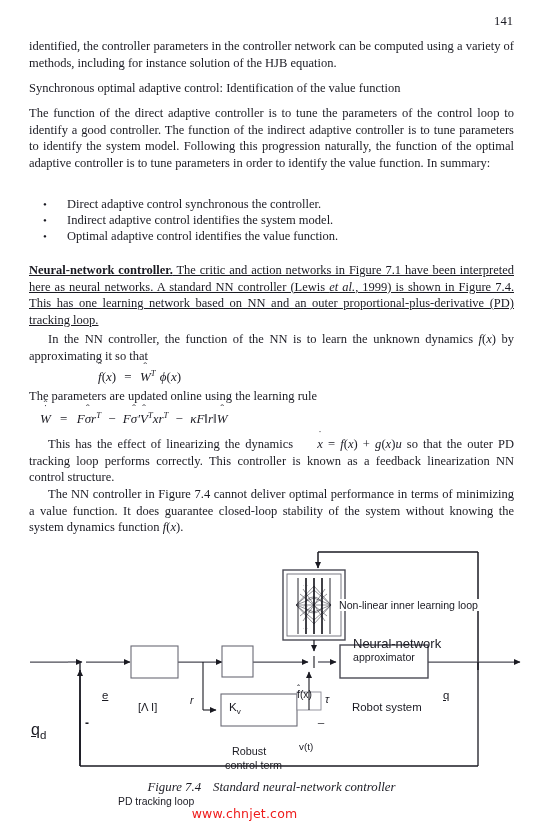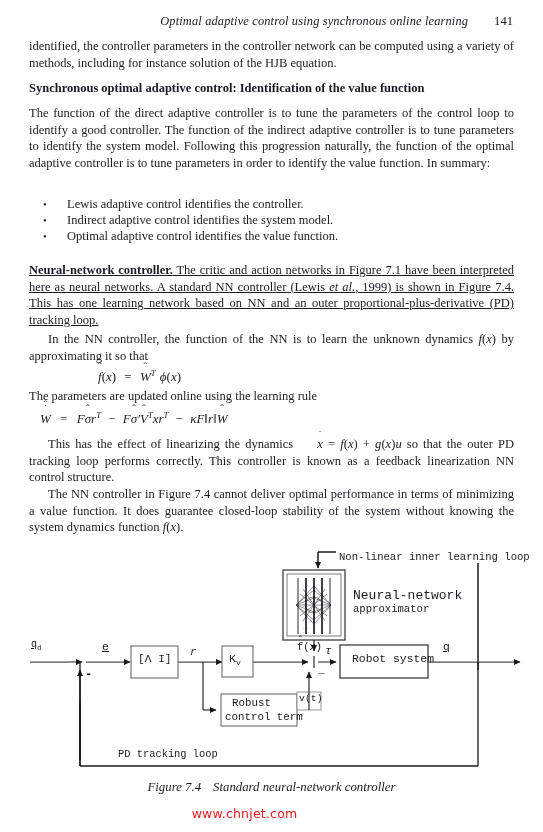--- a/index.html
+++ b/index.html
@@ -54,21 +54,21 @@
     text-align: justify;
     font-size: 12.5px;
     line-height: 16.55px;
     -webkit-hyphens: none;
     hyphens: none;
   }
   .indent { text-indent: 19px; }
 
   h3.subhead {
     margin: 0;
-    font-weight: bold;
+    font-weight: normal;
     font-size: 12.5px;
     line-height: 16.5px;
   }
 
   ul.bullets {
     margin: 0;
     padding: 0;
     list-style: none;
   }
   ul.bullets li {
@@ -129,23 +129,24 @@
 
   
   .figure {
     position: absolute;
     left: 0; top: 0;
     width: 543px; height: 832px;
     pointer-events: none;
   }
   .fig-label {
     position: absolute;
-    font-family: Liberation Mono, monospace;
+    font-family: Liberation Sans, sans-serif;
     color: #1a1a22;
     white-space: nowrap;
+    margin-top: 48px;
   }
 
   .caption {
     position: absolute;
     left: 29px;
     top: 780px;
     width: 485px;
     text-align: center;
     font-style: italic;
     font-size: 12.8px;
@@ -163,39 +164,38 @@
     font-size: 12.5px;
     letter-spacing: .2px;
   }
 </style>
 </head>
 <body>
 
 <div class="page">
 
   <div class="runhead">
-    <span class="runhead-title">Optimal adaptive control using synchronous online learning</span>
     <span class="runhead-page">141</span>
   </div>
 
   <div class="col" style="top:38px;">
     <p class="body">identified, the controller parameters in the controller network can be computed using a variety of methods, including for instance solution of the HJB equation.</p>
   </div>
 
   <div class="col" style="top:80px;">
     <h3 class="subhead">Synchronous optimal adaptive control: Identification of the value function</h3>
   </div>
 
   <div class="col" style="top:105px;">
     <p class="body">The function of the direct adaptive controller is to tune the parameters of the control loop to identify a good controller. The function of the indirect adaptive controller is to tune parameters to identify the system model. Following this progression naturally, the function of the optimal adaptive controller is to tune parameters in order to identify the value function. In summary:</p>
   </div>
 
   <div class="col" style="top:196px;">
     <ul class="bullets">
-      <li>Lewis adaptive control identifies the controller.</li>
+      <li>Direct adaptive control synchronous the controller.</li>
       <li>Indirect adaptive control identifies the system model.</li>
       <li>Optimal adaptive control identifies the value function.</li>
     </ul>
   </div>
 
   <div class="col" style="top:262px;text-decoration:underline;">
     <p class="body"><span class="lead">Neural-network controller.</span><span> The critic and action networks in Figure 7.1 have been interpreted here as neural networks. A standard NN controller (Lewis </span><span class="ital">et al.</span><span>, 1999) is shown in Figure 7.4. This has one learning network based on NN and an outer proportional-plus-derivative (PD) tracking loop.</span></p>
   </div>
 
   <div class="col" style="top:331px;">
@@ -326,21 +326,21 @@
 
   <div class="fig-label" style="left:336px; top:551px; font-size:10.6px; background:#fff; padding:0 3px;">Non-linear inner learning loop</div>
 
   <div class="fig-label" style="left:353px; top:588px; font-size:13px;">Neural-network</div>
   <div class="fig-label" style="left:353px; top:603px; font-size:10.6px;">approximator</div>
 
   <div class="fig-label" style="left:297px; top:641px; font-size:10.4px;">
     <span class="hat-wrap"><span class="hat" style="top:-0.55em;">̂</span><span>f</span></span><span>(x)</span>
   </div>
 
-  <div class="fig-label" style="left:31px; top:639px; font-size:10px; text-decoration:underline;">
+  <div class="fig-label" style="left:31px; top:673px; font-size:16px; text-decoration:underline;">
     <span>q</span><sub style="font-size:0.72em;">d</sub>
   </div>
 
   <div class="fig-label" style="left:102px; top:641px; font-size:11.4px; text-decoration:underline;">e</div>
 
   <div class="fig-label" style="left:138px; top:653px; font-size:11.2px;">[Λ    I]</div>
 
   <div class="fig-label" style="left:190px; top:646px; font-size:10.6px; font-style:italic;">r</div>
 
   <div class="fig-label" style="left:229px; top:652px; font-size:11.6px;">

